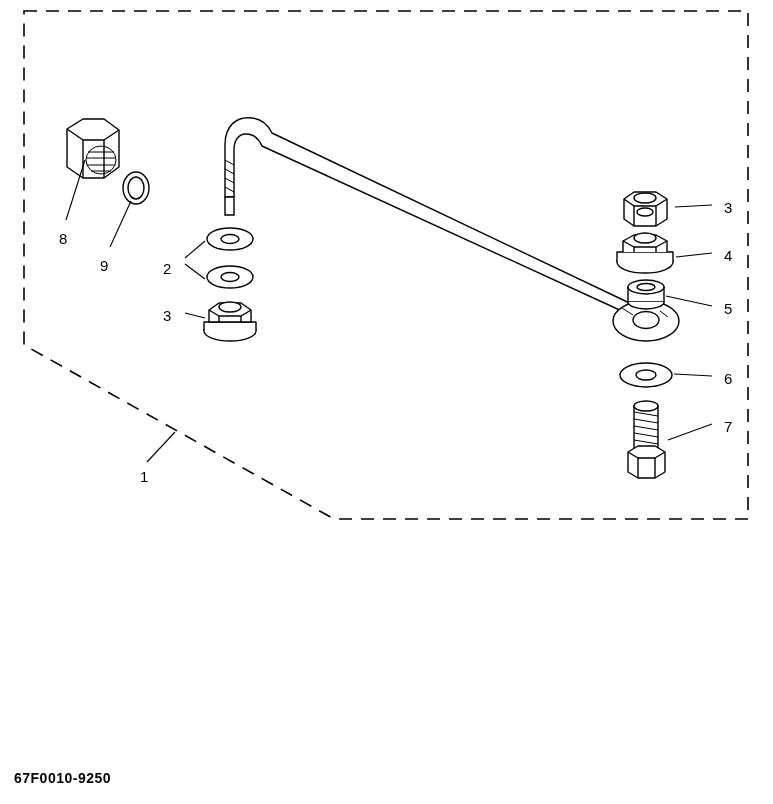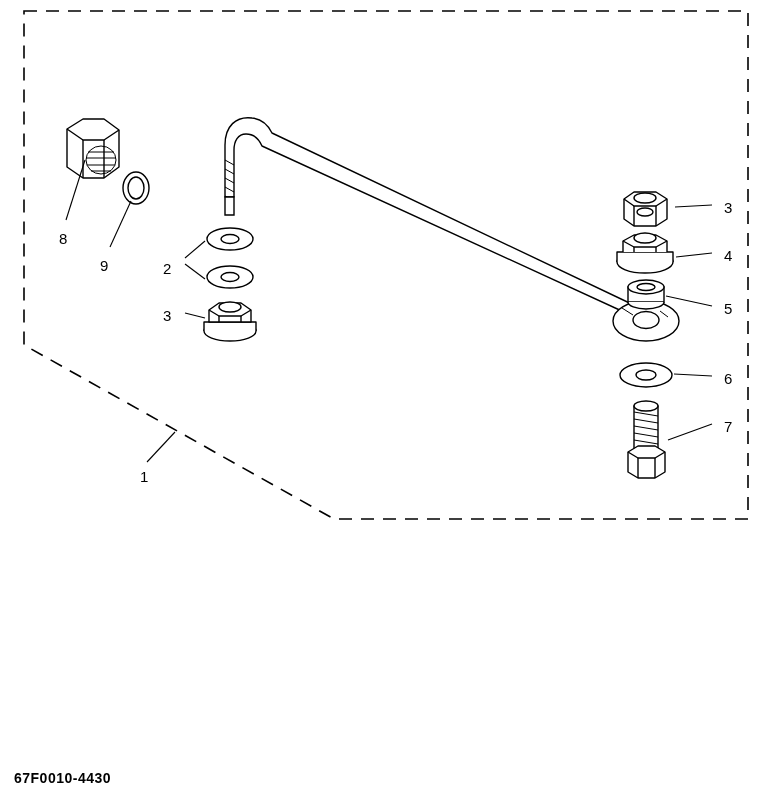--- a/index.html
+++ b/index.html
@@ -222,15 +222,15 @@
   <div class="callout" style="left:163px; top:261px;">2</div>
   <div class="callout" style="left:163px; top:308px;">3</div>
   <div class="callout" style="left:724px; top:200px;">3</div>
   <div class="callout" style="left:724px; top:248px;">4</div>
   <div class="callout" style="left:724px; top:301px;">5</div>
   <div class="callout" style="left:724px; top:371px;">6</div>
   <div class="callout" style="left:724px; top:419px;">7</div>
   <div class="callout" style="left:59px; top:231px;">8</div>
   <div class="callout" style="left:100px; top:258px;">9</div>
 
-  <div class="partcode">67F0010-4430</div>
+  <div class="partcode">67F0010-9250</div>
 
 </div>
 
 </body></html>

